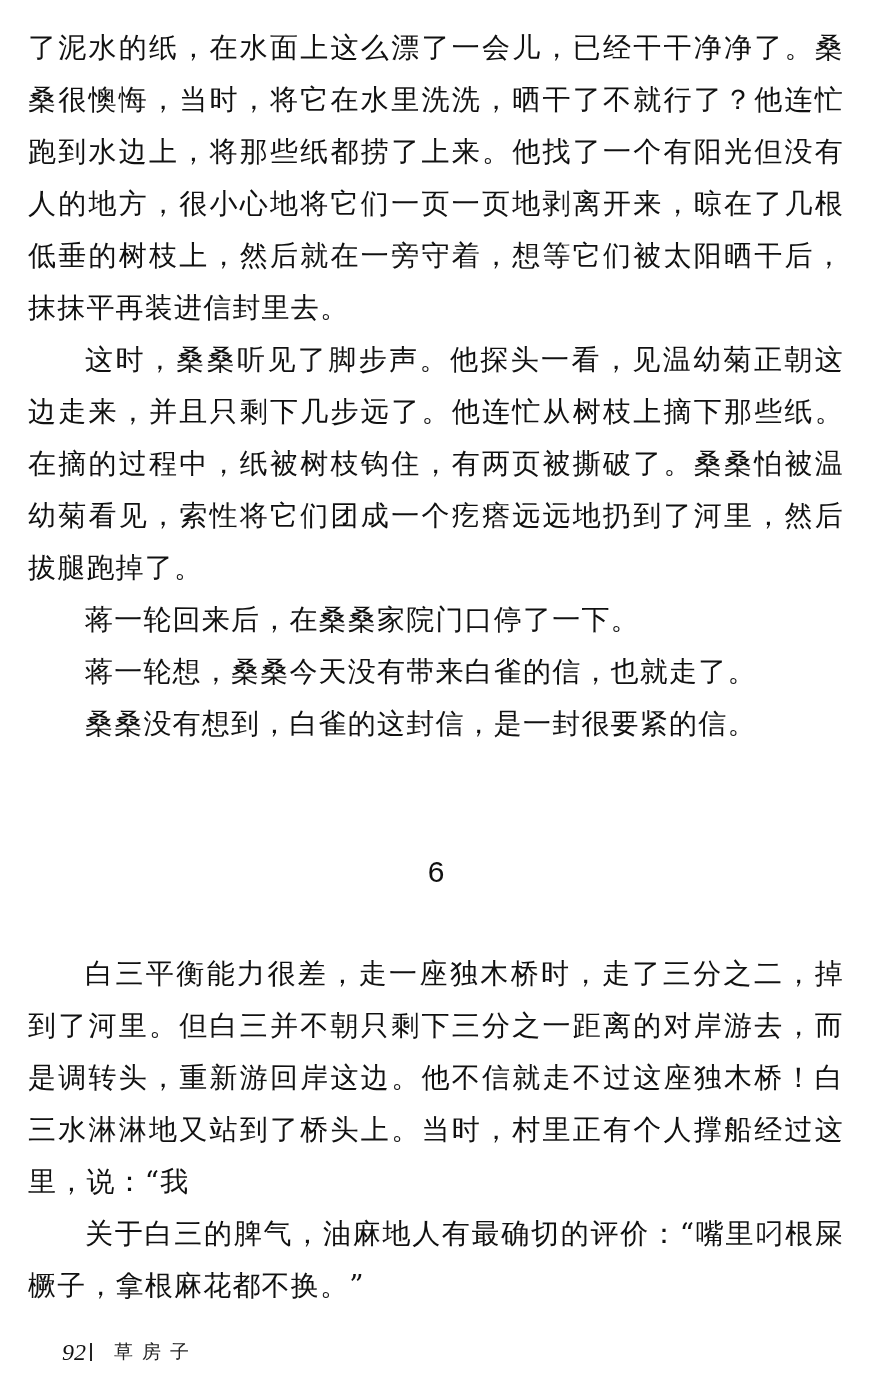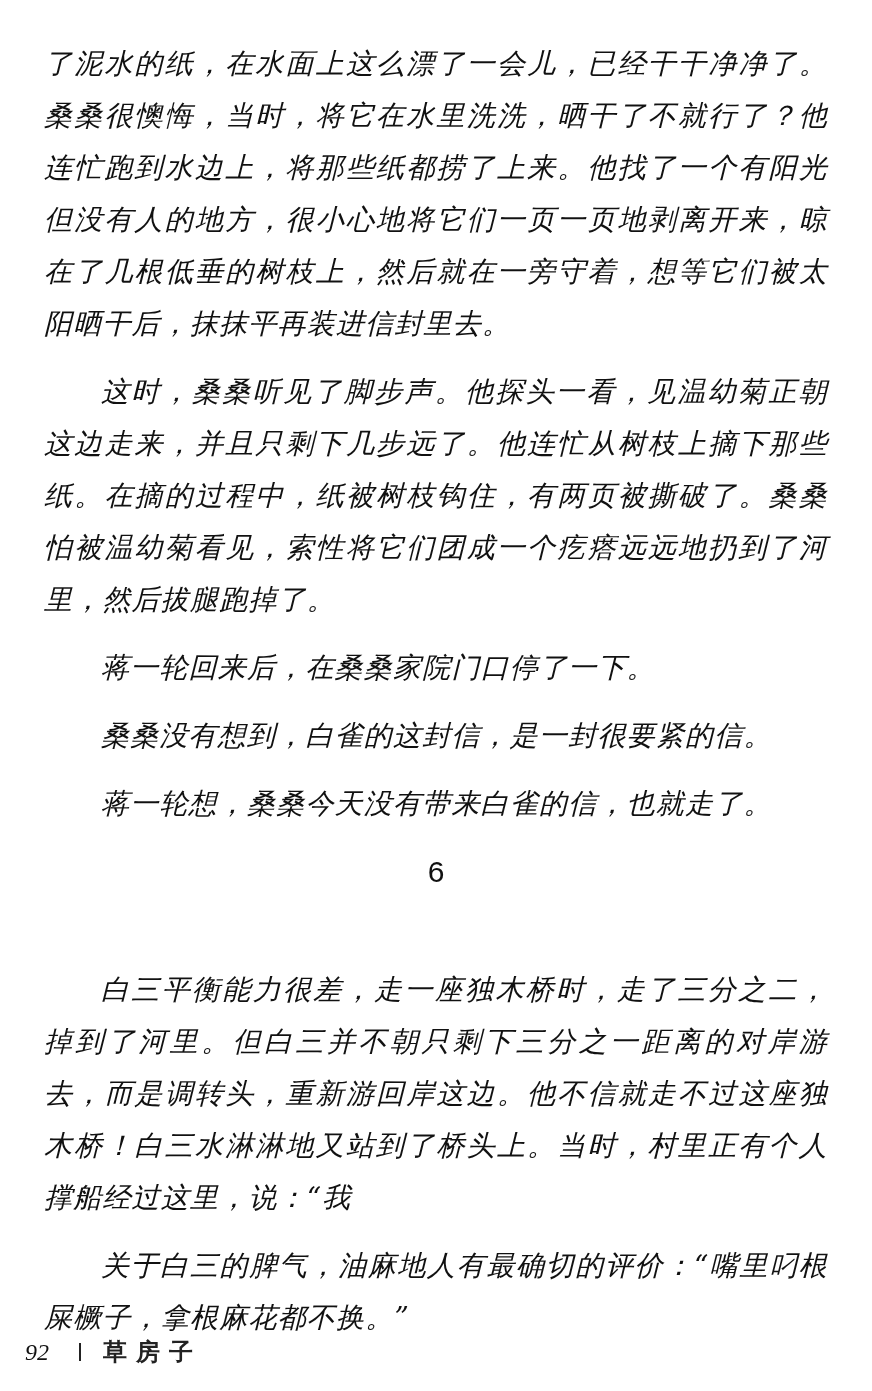--- a/index.html
+++ b/index.html
@@ -28,78 +28,77 @@
       width: 816px;
       font-size: 28px;
       line-height: 52px;
       letter-spacing: 1.2px;
       text-align: justify;
       text-justify: inter-character;
     }
     .block-a { top: 22px; }
     .block-b { top: 948px; }
     .para {
-      margin: 16px;
+      margin: 0;
       padding: 0;
-      font-style: italic;
     }
     .indent { text-indent: 57px; }
     .chapter-num {
       position: absolute;
       top: 852px;
       left: 0;
       width: 872px;
       text-align: center;
       font-family: "Liberation Sans", "DejaVu Sans", sans-serif;
       font-size: 30px;
       line-height: 40px;
       color: #111111;
     }
     .footer {
       position: absolute;
       top: 1334px;
-      left: 25px;
+      left: 36px;
       height: 36px;
       display: flex;
       align-items: center;
+      text-align: right;
     }
     .page-number {
       font-family: "Liberation Serif", "DejaVu Serif", serif;
       font-style: italic;
       font-size: 24px;
       color: #111111;
       width: 50px;
     }
     .footer-divider {
       display: inline-block;
       width: 2px;
       height: 18px;
       background: #222222;
       margin-left: 4px;
       margin-right: 22px;
     }
     .book-title {
       font-family: "DejaVu Sans", "Liberation Sans", sans-serif;
-      font-size: 24px;
+      font-size: 19px;
       letter-spacing: 9px;
       color: #222222;
-      font-weight: bold;
     }
   </style>
 </head>
 <body>
 
 <div class="page">
 
   <div class="text-block block-a">
     <p class="para">了泥水的纸，在水面上这么漂了一会儿，已经干干净净了。桑桑很懊悔，当时，将它在水里洗洗，晒干了不就行了？他连忙跑到水边上，将那些纸都捞了上来。他找了一个有阳光但没有人的地方，很小心地将它们一页一页地剥离开来，晾在了几根低垂的树枝上，然后就在一旁守着，想等它们被太阳晒干后，抹抹平再装进信封里去。</p>
     <p class="para indent">这时，桑桑听见了脚步声。他探头一看，见温幼菊正朝这边走来，并且只剩下几步远了。他连忙从树枝上摘下那些纸。在摘的过程中，纸被树枝钩住，有两页被撕破了。桑桑怕被温幼菊看见，索性将它们团成一个疙瘩远远地扔到了河里，然后拔腿跑掉了。</p>
     <p class="para indent">蒋一轮回来后，在桑桑家院门口停了一下。</p>
+    <p class="para indent">蒋一轮想，桑桑今天没有带来白雀的信，也就走了。</p>
     <p class="para indent">桑桑没有想到，白雀的这封信，是一封很要紧的信。</p>
-    <p class="para indent">蒋一轮想，桑桑今天没有带来白雀的信，也就走了。</p>
   </div>
 
   <div class="chapter-num">6</div>
 
   <div class="text-block block-b">
     <p class="para indent">白三平衡能力很差，走一座独木桥时，走了三分之二，掉到了河里。但白三并不朝只剩下三分之一距离的对岸游去，而是调转头，重新游回岸这边。他不信就走不过这座独木桥！白三水淋淋地又站到了桥头上。当时，村里正有个人撑船经过这里，说：“我</p>
     <p class="para indent">关于白三的脾气，油麻地人有最确切的评价：“嘴里叼根屎橛子，拿根麻花都不换。”</p>
   </div>
 
   <div class="footer">

